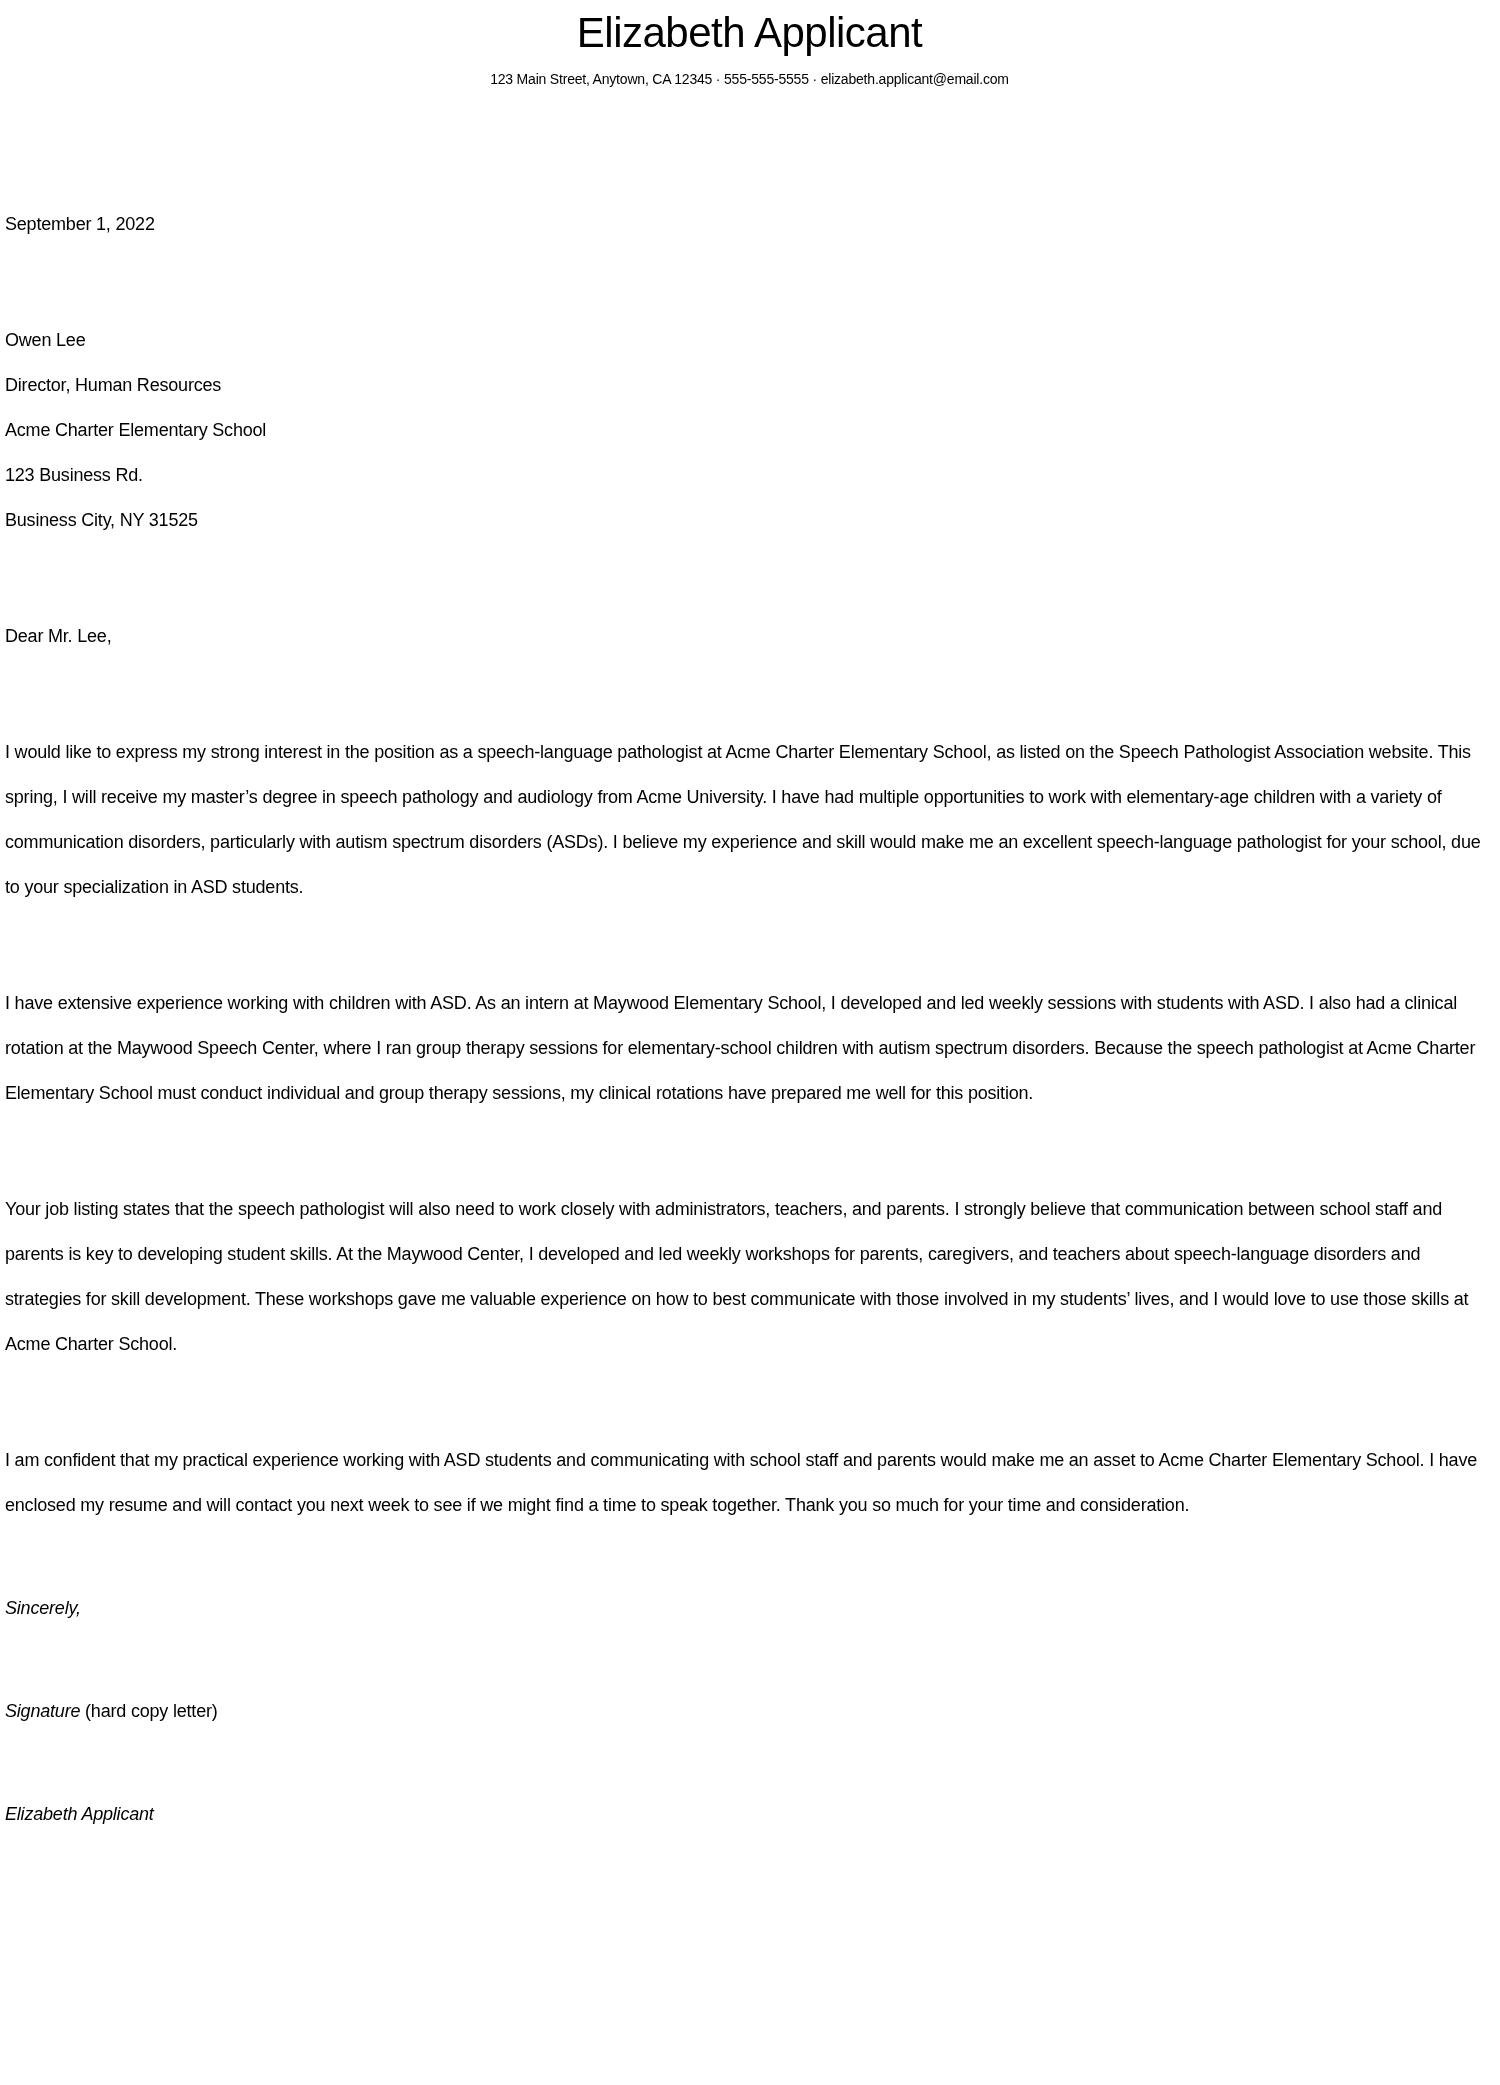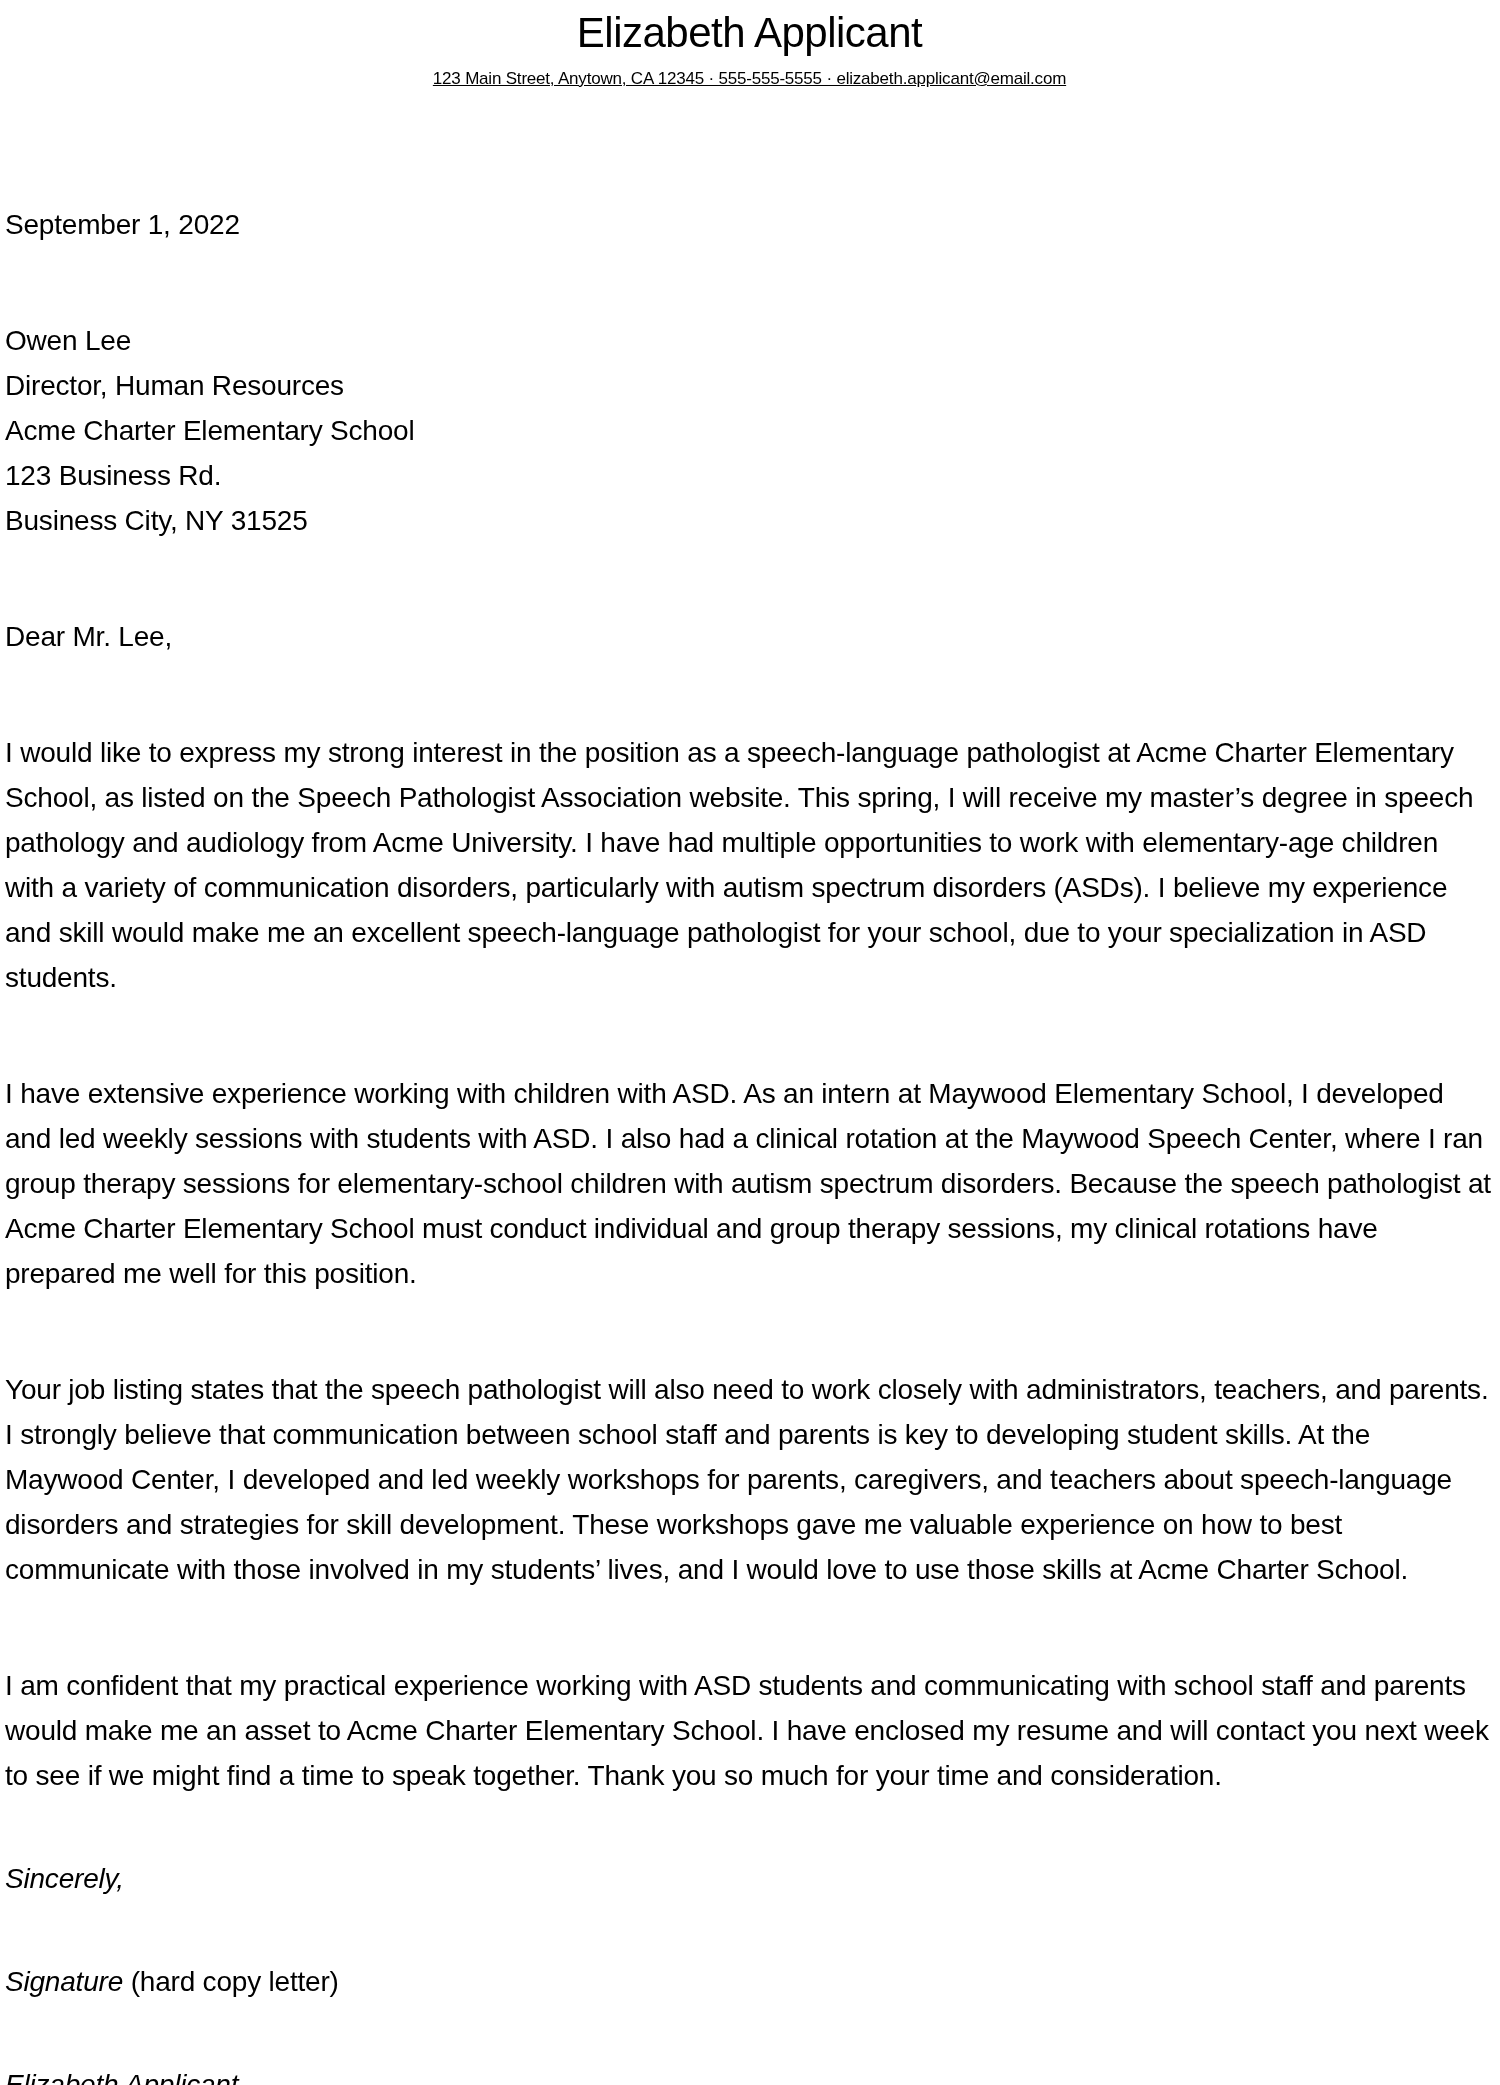--- a/index.html
+++ b/index.html
@@ -19,28 +19,27 @@
   }
   .letter-name {
     text-align: center;
     font-size: 42px;
     line-height: 50px;
     font-weight: 400;
     letter-spacing: -0.5px;
   }
   .contact-line {
     text-align: center;
-    font-size: 17px;
+    font-size: 14px;
     line-height: 26px;
     margin-top: 8px;
     letter-spacing: -0.2px;
-    text-decoration: underline;
   }
   .body-text {
-    font-size: 28px;
+    font-size: 18px;
     line-height: 45px;
     letter-spacing: -0.2px;
   }
   .date-line { margin-top: 110px; }
   .block { margin-top: 71px; }
   .closing-line { margin-top: 58px; }
   .italic { font-style: italic; }
   p { margin: 0; }
 </style>
 </head>

